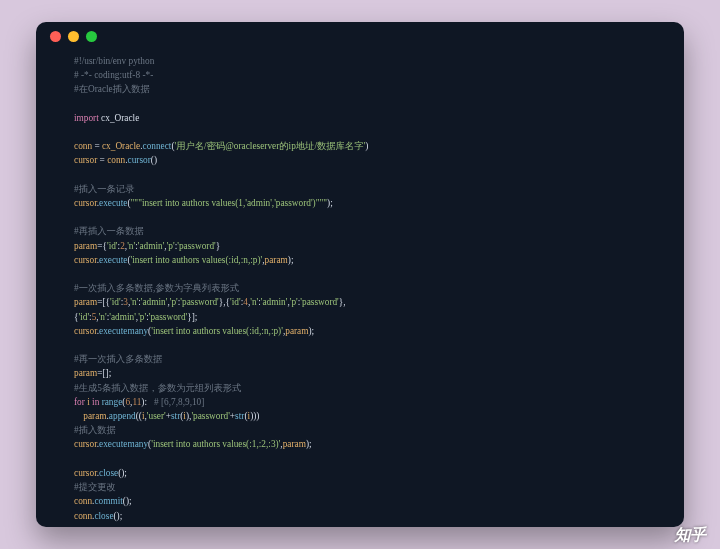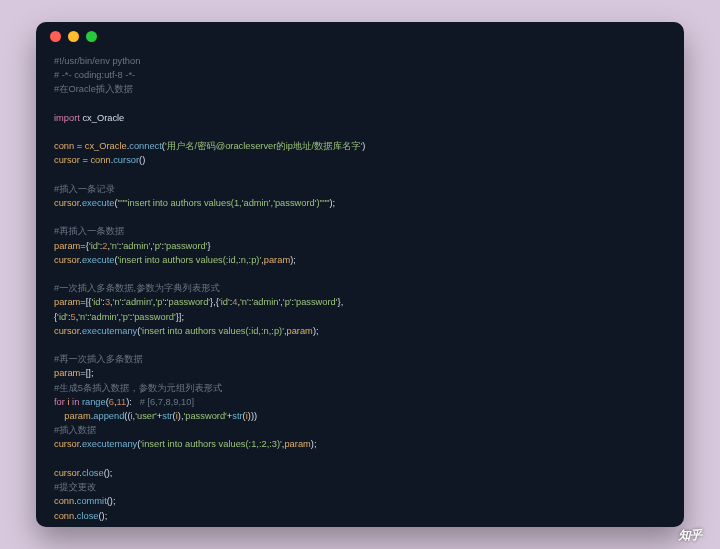--- a/index.html
+++ b/index.html
@@ -32,21 +32,22 @@
   .dot { width: 11px; height: 11px; border-radius: 50%; }
   .dot.red { background: #ff5f56; }
   .dot.yellow { background: #ffbd2e; }
   .dot.green { background: #27c93f; }
   .code {
     padding: 4px 18px 12px 18px;
     font-size: 9.3px;
     line-height: 14.2px;
     white-space: pre;
     color: #d6dde8;
-    font-family: Liberation Sans, sans-serif;
+    font-family: Liberation Serif, serif;
+    margin-left: 20px;
   }
   .watermark {
     position: absolute;
     right: 12px;
     bottom: 6px;
     display: flex;
     align-items: center;
     gap: 6px;
     color: #fff;
     font-family: -apple-system, "PingFang SC", sans-serif;
@@ -54,21 +55,21 @@
     font-weight: 500;
     text-shadow: 0 0 3px rgba(0,0,0,0.6);
   }
   .zhihu-logo {
     width: 36px;
     height: 16px;
     display: flex;
     align-items: center;
     justify-content: center;
     font-weight: 800;
-    font-size: 12px;
+    font-size: 16px;
     color: #fff;
     letter-spacing: -0.5px;
     font-style: italic;
   }
   
   .c-cmt  { color: #6b7684; }           
   .c-kw   { color: #d97fb0; }           
   .c-var  { color: #e2b06a; }           
   .c-fn   { color: #d6dde8; }           
   .c-call { color: #6fb3d2; }           

